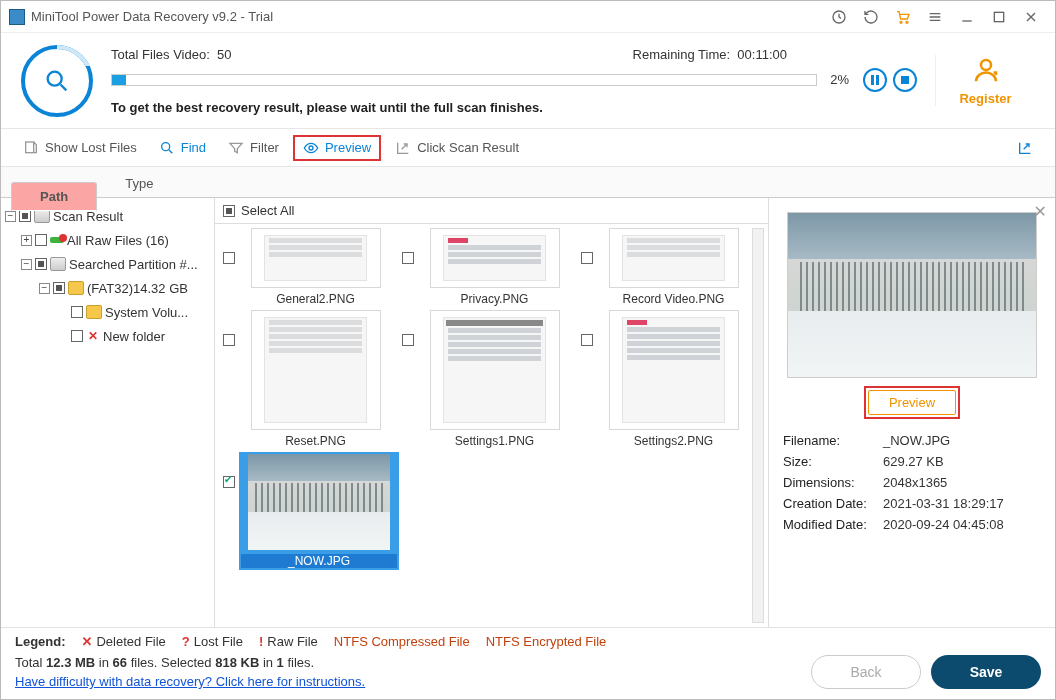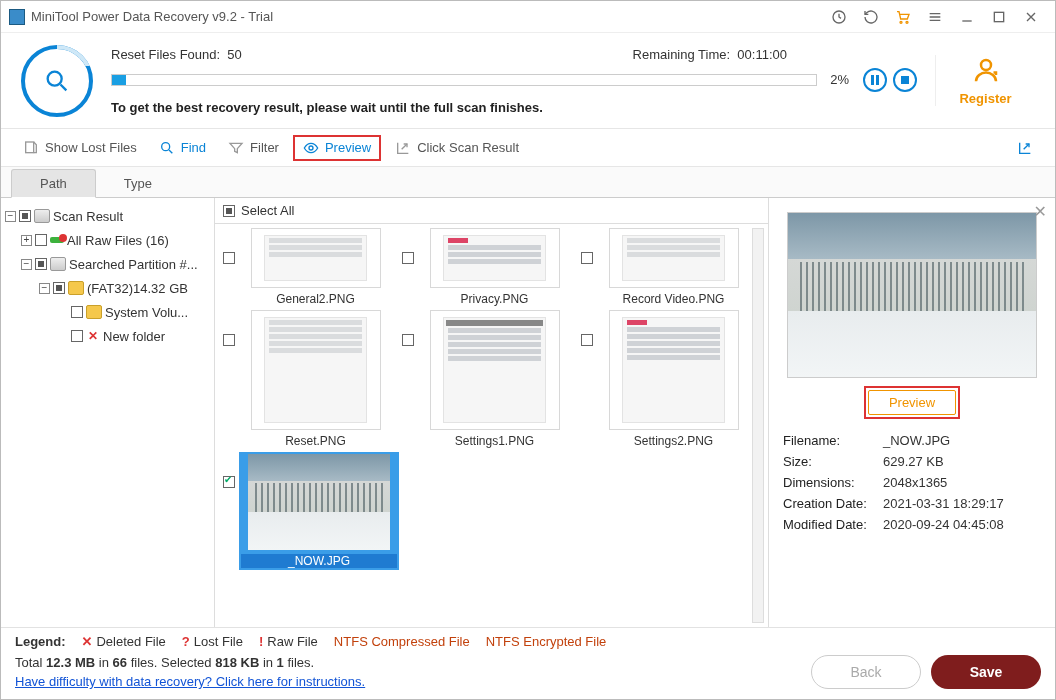--- a/index.html
+++ b/index.html
@@ -39,21 +39,21 @@
 .toolbar { height: 38px; display: flex; align-items: center; padding: 0 14px; border-bottom: 1px solid #e6e6e6; gap: 6px; }
 .tbtn { display: flex; align-items: center; gap: 6px; padding: 4px 8px; color: #555; cursor: pointer; }
 .tbtn.blue { color: #0a84d6; }
 .tbtn svg { width: 16px; height: 16px; }
 .tbtn.highlight { border: 2px solid #d33; padding: 3px 8px; }
 .toolbar .endicon { margin-left: auto; color: #0a84d6; }
 
 
 .tabs { height: 30px; display: flex; align-items: flex-end; padding: 0 10px; background: #fafafa; }
 .tab { padding: 6px 28px; font-size: 13px; color: #555; cursor: pointer; }
-.tab.active { background: #e5e5e5; border: 1px solid #ccc; border-bottom: 1px solid #fff; border-radius: 3px 3px 0 0; position: relative; top: 1px; }
+.tab.active { background: #fca5a5; border: 1px solid #ccc; border-bottom: 1px solid #fff; border-radius: 3px 3px 0 0; position: relative; top: 14px; font-weight: bold; }
 
 
 .main { flex: 1; display: flex; border-top: 1px solid #ccc; min-height: 0; }
 .tree { width: 214px; border-right: 1px solid #ddd; padding: 6px 2px; overflow: hidden; }
 .tnode { display: flex; align-items: center; height: 24px; gap: 3px; padding-right: 4px; white-space: nowrap; cursor: pointer; }
 .tnode .tog { width: 11px; height: 11px; border: 1px solid #888; display: flex; align-items: center; justify-content: center; font-size: 10px; line-height: 1; color: #444; }
 .tnode .tog.hidden { visibility: hidden; }
 .tnode .chk { width: 12px; height: 12px; border: 1px solid #666; display: inline-block; }
 .tnode .chk.part { background: #555; box-shadow: inset 0 0 0 2px #fff; }
 .tnode.sel { background: #cfe8f9; }
@@ -106,21 +106,21 @@
 .lg { display: inline-flex; align-items: center; gap: 4px; }
 .lg.del { color: #333; } .lg.del .sym { color: #d33; font-weight: bold; }
 .lg.lost .sym { color: #d33; font-weight: bold; }
 .lg.raw .sym { color: #d33; font-weight: bold; }
 .lg.green { color: #c2410c; }
 .frow2 { display: flex; align-items: center; }
 .summary { flex: 1; }
 .summary a { color: #1254d6; text-decoration: underline; cursor: pointer; display: inline-block; margin-top: 4px; }
 .fbtn { width: 110px; height: 34px; border-radius: 17px; display: flex; align-items: center; justify-content: center; margin-left: 10px; cursor: pointer; font-size: 14px; }
 .fbtn.back { border: 1px solid #ccc; color: #aaa; }
-.fbtn.save { background: #7f1d1d; color: #fff; font-weight: bold; }
+.fbtn.save { background: #0c4a6e; color: #fff; font-weight: bold; }
 </style>
 </head>
 <body>
 
 <div class="window">
 
   <div class="titlebar">
     <div class="logo"></div>
     <div class="title">MiniTool Power Data Recovery v9.2 - Trial</div>
     <div class="spacer"></div>
@@ -167,21 +167,21 @@
 
   <div class="scanhdr">
     <div class="magring">
       <svg viewBox="0 0 24 24" fill="none" stroke="currentColor" stroke-width="2">
           <circle cx="10" cy="10" r="6"></circle>
           <path d="M15 15l5 5"></path>
         </svg>
     </div>
     <div class="scaninfo">
       <div class="scanrow1">
-        <div class="left"><span>Reset Files Found:</span>&nbsp;&nbsp;<span>50</span></div>
+        <div class="left"><span>Total Files Video:</span>&nbsp;&nbsp;<span>50</span></div>
         <div class="right"><span>Remaining Time:</span>&nbsp;&nbsp;<span>00:11:00</span></div>
       </div>
       <div class="progbar">
         <div class="bar">
             <div class="fill"></div>
           </div>
         <div class="pct">2%</div>
         <div class="pbut">
             <svg viewBox="0 0 10 10">
               <rect x="1" y="0" width="3" height="10"></rect>

